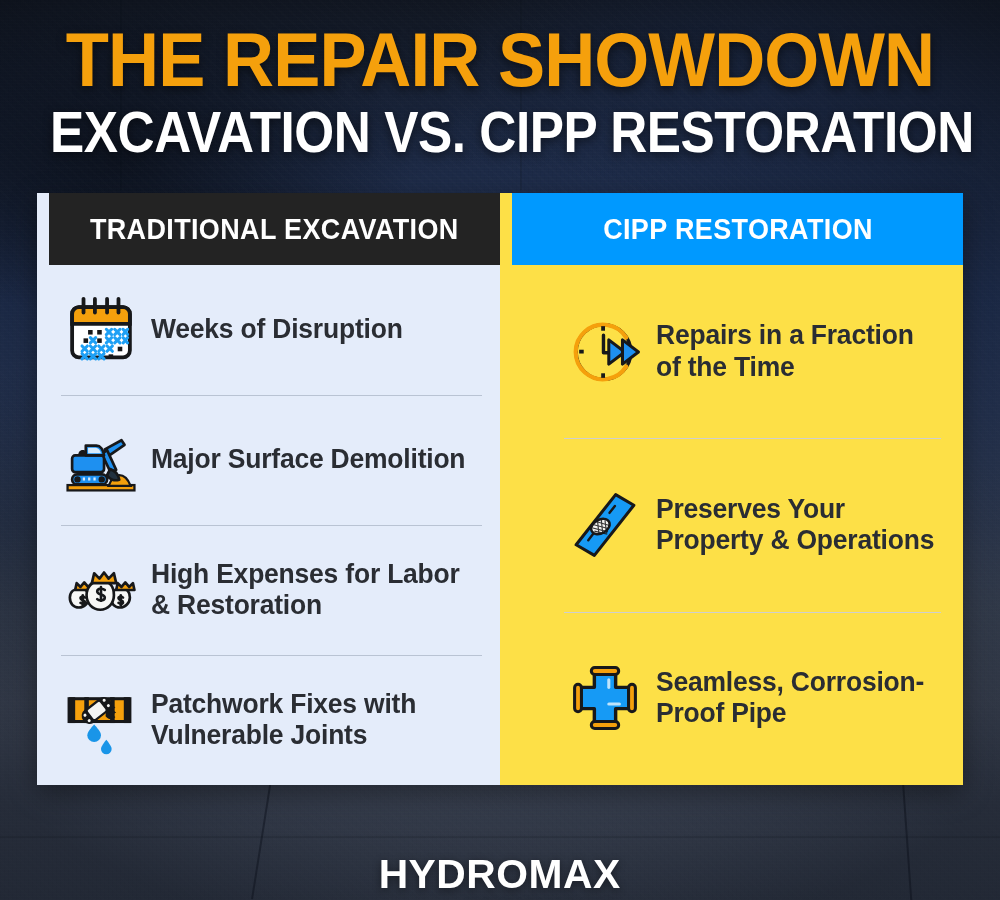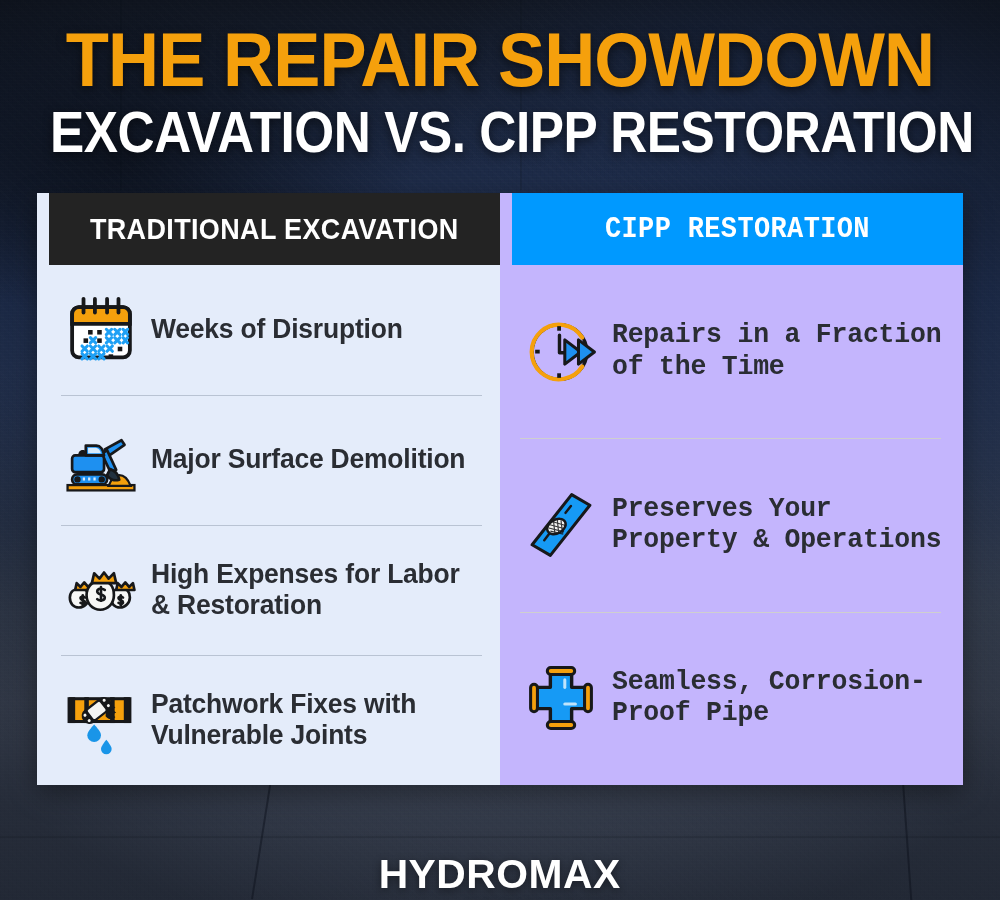--- a/index.html
+++ b/index.html
@@ -67,38 +67,38 @@
   }
 
   
   .card{
     position:absolute;left:37px;top:193px;width:926px;height:592px;
     display:flex;
     box-shadow:0 8px 26px rgba(0,0,0,.40);
   }
   .col{width:50%;display:flex;flex-direction:column;}
   .col-left{background:#E4ECFA;}
-  .col-right{background:#c4b5fd;font-family:Liberation Mono, monospace;}
+  .col-right{background:#fde047;}
 
   .col-head{
     height:72px;display:flex;align-items:center;justify-content:center;
     font-weight:bold;font-size:29px;letter-spacing:.4px;color:#fff;
     transform-origin:center;
     margin-left:12px;
   }
   .col-head span{display:block;transform:scaleX(.93);}
   .head-left{background:#232323;}
   .head-right{background:#0099FF;}
 
   .rows{flex:1;display:flex;flex-direction:column;padding:0 0 0 0;}
   .row{
     flex:1;display:flex;align-items:center;gap:12px;
     padding:0 14px 0 26px;position:relative;
   }
-  .col-right .row{padding-left:22px;}
+  .col-right .row{padding-left:22px;margin-left:44px;}
   .row + .row::before{
     content:"";position:absolute;left:24px;right:18px;top:0;height:1px;
     background:#b9c3d3;
   }
   .col-right .row + .row::before{background:#cfcfcf;left:20px;right:22px;}
 
   .ico{width:76px;height:76px;flex:0 0 76px;display:block;}
   .col-right .ico{width:78px;flex:0 0 78px;}
   .rtxt{
     font-weight:bold;color:#2A2D33;

